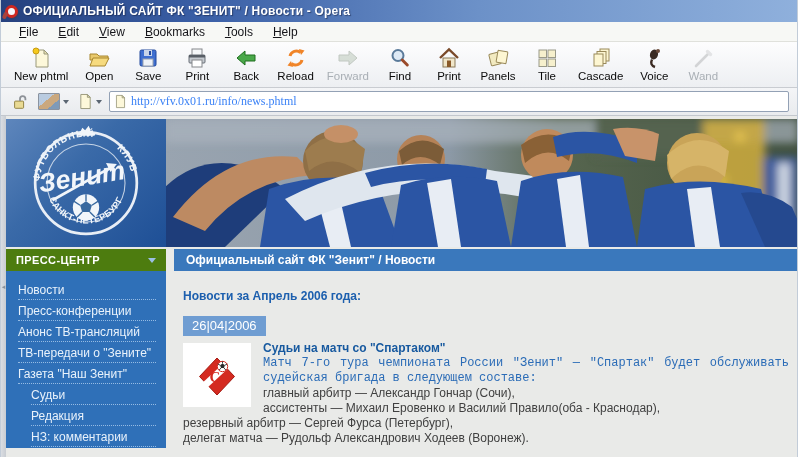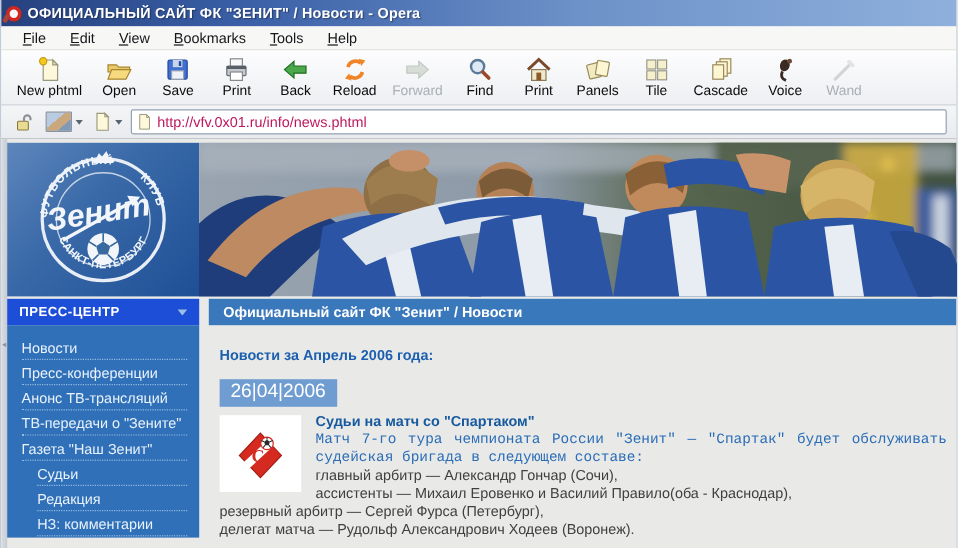--- a/index.html
+++ b/index.html
@@ -30,48 +30,48 @@
   .tbtn.disabled .ticon { opacity:.5; filter:grayscale(.6); }
 
   
   .addressrow { height:28px; flex:0 0 28px; display:flex; align-items:center; gap:5px; padding:0 8px 0 8px;
     background:linear-gradient(#f4f5f7,#e9ebee); border-bottom:1px solid #c3c7cd; }
   .abtn { display:flex; align-items:center; gap:2px; padding:1px 2px; border-radius:2px; cursor:default; }
   .abtn svg { display:block; }
   .caret { width:0; height:0; border-left:3px solid transparent; border-right:3px solid transparent; border-top:4px solid #5a6572; margin-left:1px; }
   .thumb { width:22px; height:17px; border:1px solid #8a93a0; background:linear-gradient(140deg,#b9cbe0 0 40%,#caa87e 40% 70%,#7e9ab8 70%); border-radius:1px; }
   .addr-field { flex:1; height:21px; background:#fff; border:1px solid #93a1b5; border-radius:2px; display:flex; align-items:center; gap:4px; padding:0 4px; }
-  .addr-field input { flex:1; border:none; outline:none; font-family:Liberation Sans, sans-serif; font-size:12px; color:#be185d; background:transparent; }
+  .addr-field input { flex:1; border:none; outline:none; font-family:Liberation Serif, serif; font-size:12px; color:#3b82f6; background:transparent; }
 
   
   .page { flex:1; display:flex; background:#e9eae8; min-height:0; }
   .splitter { flex:0 0 5px; background:linear-gradient(90deg,#dadde2,#c8ccd2); display:flex; align-items:center; justify-content:center; cursor:ew-resize; }
   .splitter span { font-size:7px; color:#8a929c; }
   .page-main { flex:1; display:flex; flex-direction:column; padding-top:3px; min-width:0; }
 
   .header-row { flex:0 0 128px; display:flex; }
   .logo-block { flex:0 0 160px; background:linear-gradient(135deg,#5e86bc 0%,#3a6aa8 40%,#1e4f96 100%); display:flex; align-items:center; justify-content:center; }
   .logo-block svg { width:118px; height:118px; }
   .photo { flex:1; min-width:0; }
   .photo svg { width:100%; height:100%; display:block; }
 
   .bars-row { flex:0 0 22px; display:flex; margin-top:2px; }
-  .sidebar-band { flex:0 0 160px; background:#1d4ed8; color:#fff; font-size:11px; font-weight:bold; letter-spacing:.4px; display:flex; align-items:center; justify-content:space-between; padding:0 10px; cursor:pointer; }
+  .sidebar-band { flex:0 0 160px; background:#4d7c0f; color:#fff; font-size:11px; font-weight:bold; letter-spacing:.4px; display:flex; align-items:center; justify-content:space-between; padding:0 10px; cursor:pointer; }
   .band-caret { width:0; height:0; border-left:4px solid transparent; border-right:4px solid transparent; border-top:5px solid #9cc0e4; }
   .bars-gap { flex:0 0 8px; }
   .breadcrumb { flex:1; background:#3a78bc; color:#fff; font-size:12px; font-weight:bold; display:flex; align-items:center; padding:0 12px; cursor:pointer; }
 
   .body-row { flex:1; display:flex; min-height:0; }
   .sidebar { flex:0 0 160px; background:#2f70b8; margin-bottom:9px; padding:10px 10px 0 12px; }
   .sb-item { color:#e9f2fb; font-size:12px; line-height:14px; padding:2px 0 2px; margin-bottom:2px; border-bottom:1px dotted rgba(205,228,250,.65); cursor:pointer; }
   .sb-item.indent { margin-left:13px; }
 
   .content { flex:1; padding:18px 8px 0 17px; min-width:0;border-radius:18px; }
   .section-title { color:#1c5fae; font-size:12px; font-weight:bold; margin-bottom:13px; }
-  .news-date { display:inline-block; background:#6f9dd2; color:#fff; font-size:16px; padding:2px 9px 3px; margin-bottom:5px; }
+  .news-date { display:inline-block; background:#6f9dd2; color:#fff; font-size:13px; padding:2px 9px 3px; margin-bottom:5px; }
   .news-media { float:left; width:68px; height:64px; background:#fff; margin:2px 12px 0 0; display:flex; align-items:center; justify-content:center; }
   .news-media svg { width:48px; height:48px; }
   .news-title { color:#17599f; font-size:12px; font-weight:bold; line-height:15px; }
   .news-par { color:#2b6cb7; font-size:12px; line-height:15px; text-align:justify;font-family:Liberation Mono, monospace; }
   .news-line { color:#404040; font-size:12px; line-height:15px; }
   .news-item::after { content:""; display:block; clear:both; }
 </style>
 </head>
 <body>
 

